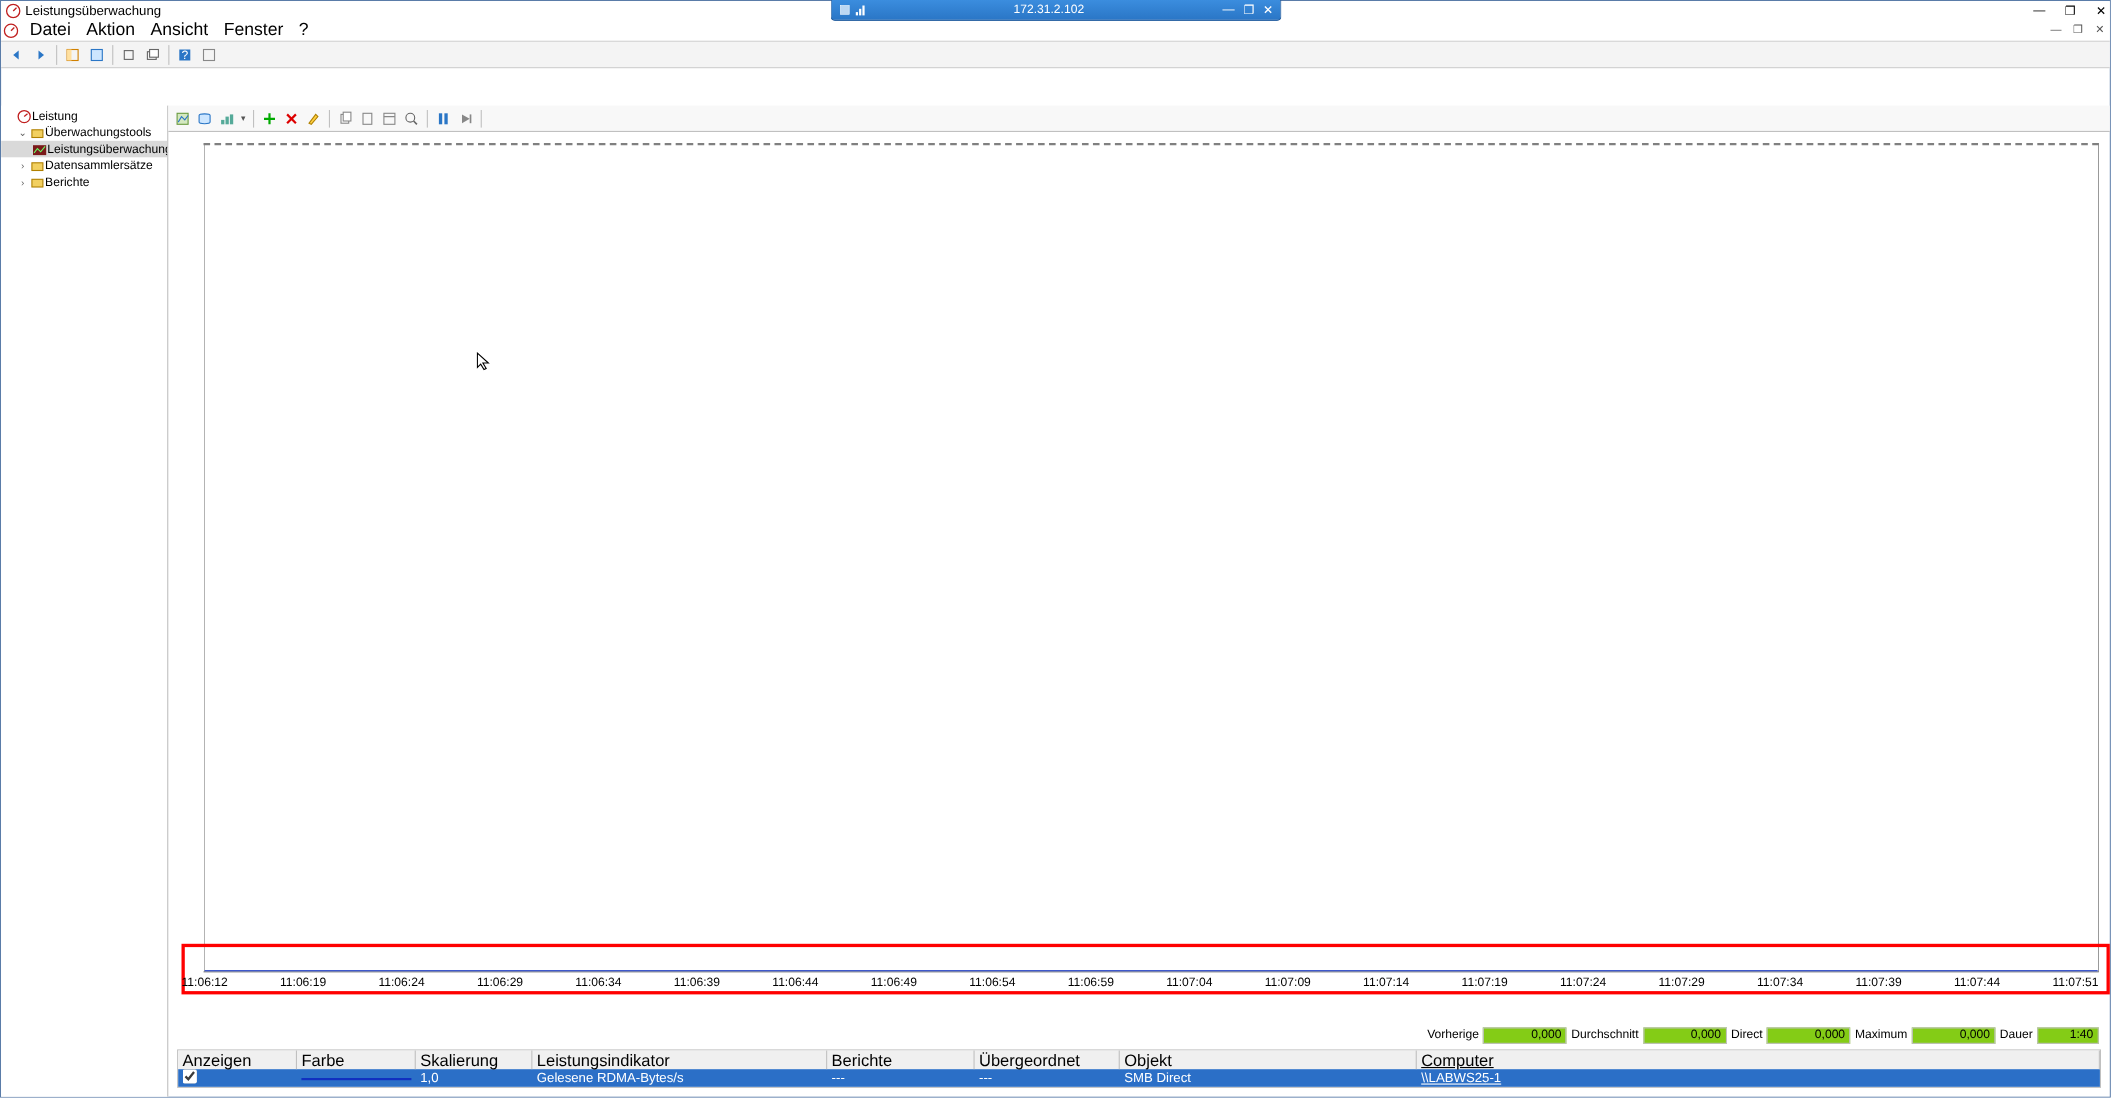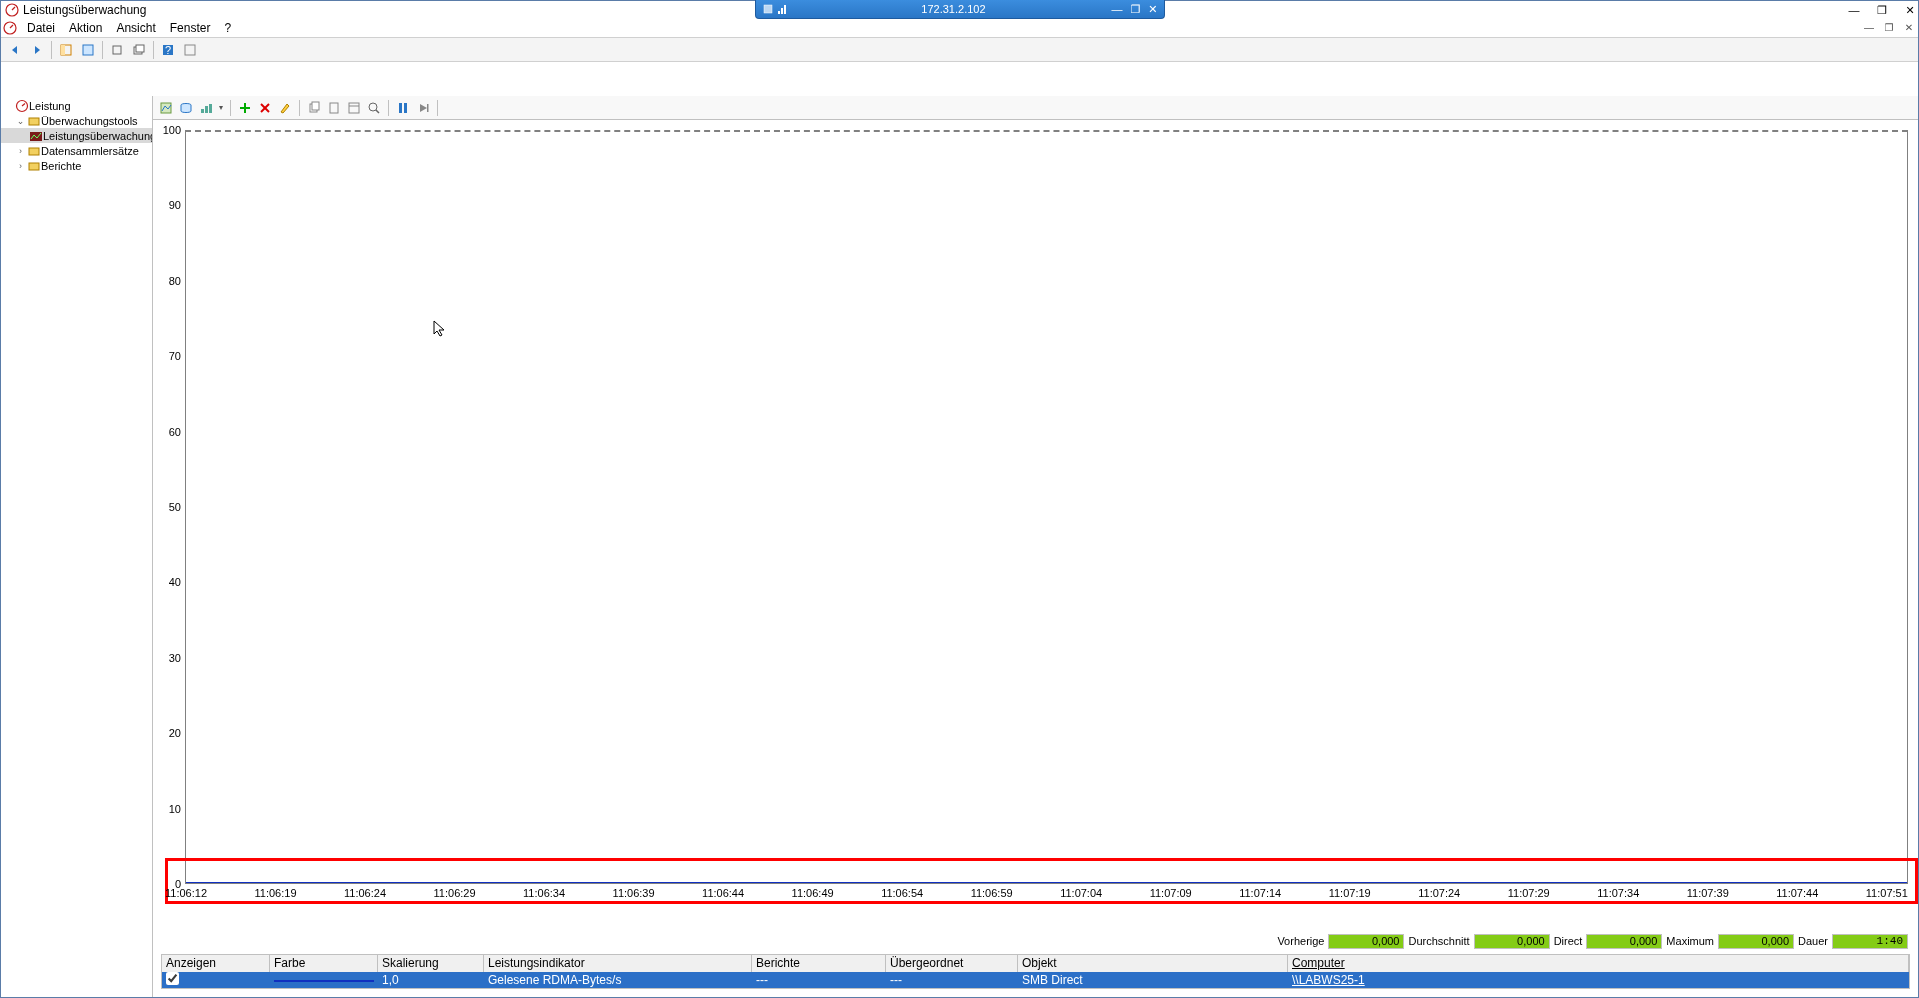--- a/index.html
+++ b/index.html
@@ -16,21 +16,21 @@
 
 .remote-bar { position: absolute; top: 0; left: 50%; transform: translateX(-50%); height: 19px; width: 410px; background: linear-gradient(#3b8dde,#2a76c6); border: 1px solid #1e5a9e; border-top: none; border-radius: 0 0 4px 4px; display: flex; align-items: center; color: #fff; font-size: 11px; z-index: 1000; }
 .remote-bar .rb-left { width: 40px; display: flex; gap: 3px; padding-left: 6px; align-items: center; }
 .remote-bar .rb-ip { flex: 1; text-align: center; }
 .remote-bar .rb-ctrl { display: flex; gap: 8px; padding-right: 6px; }
 .remote-bar .rb-ctrl span { cursor: default; }
 
 
 .menu-bar { height: 19px; background: #fff; display: flex; align-items: center; padding: 0 2px; gap: 2px; border-bottom: 1px solid #d0d0d0; position: relative; }
 .menu-bar .menu-icon { width: 14px; height: 14px; margin-right: 2px; }
-.menu-bar .menu-item { padding: 2px 6px; font-size: 12px; }
+.menu-bar .menu-item { padding: 2px 6px; font-size: 16px; }
 .menu-bar .mdi-controls { position: absolute; right: 2px; top: 1px; display: flex; gap: 6px; }
 .menu-bar .mdi-controls span { width: 14px; height: 14px; display:flex; align-items:center; justify-content:center; font-size:10px; color:#555; }
 
 
 .toolbar { height: 24px; background: #f4f4f4; border-bottom: 1px solid #d0d0d0; display: flex; align-items: center; padding: 0 4px; gap: 2px; }
 .toolbar .tb-btn { width: 20px; height: 20px; display: flex; align-items: center; justify-content: center; border: 1px solid transparent; }
 .toolbar .tb-sep { width: 1px; height: 18px; background: #c0c0c0; margin: 0 2px; }
 
 
 .body { flex: 1; display: flex; min-height: 0; margin-top: 34px; }
@@ -53,26 +53,26 @@
 .chart-yaxis { position: absolute; left: 6px; top: 10px; bottom: 48px; width: 24px; }
 .chart-yaxis div { position: absolute; right: 2px; font-size: 11px; color: #000; transform: translateY(-50%); }
 .chart-plot { position: absolute; left: 32px; right: 10px; top: 10px; bottom: 48px; border: 1px solid #808080; border-top: 2px dashed #808080; background: #fff; }
 .chart-plot .flatline { position: absolute; left: 0; right: 0; bottom: 0; height: 1px; background: #1030c0; }
 .chart-red-box { position: absolute; left: 12px; right: 0px; bottom: 28px; height: 46px; border: 3px solid #f00; pointer-events: none; }
 .chart-xaxis { position: absolute; left: 12px; right: 10px; bottom: 30px; height: 15px; display: flex; justify-content: space-between; font-size: 11px; }
 
 .stats-bar { height: 18px; display: flex; align-items: center; justify-content: flex-end; padding: 0 10px; gap: 4px; font-size: 11px; }
 .stats-bar .stat-label { }
 .stats-bar .stat-value { width: 76px; border: 1px solid #c0c0c0; text-align: right; padding: 0 4px; height: 15px; background: #84cc16; }
-.stats-bar .stat-value.wide { width: 76px; font-family: Liberation Mono, monospace; }
+.stats-bar .stat-value.wide { width: 56px; }
 
 
 .counter-table { border: 1px solid #c0c0c0; margin: 4px 8px 8px 8px; }
 .counter-table .ct-header { display: flex; background: #f0f0f0; height: 17px; }
-.counter-table .ct-header div { border-right: 1px solid #c0c0c0; padding: 1px 4px; font-size: 12px; }
+.counter-table .ct-header div { border-right: 1px solid #c0c0c0; padding: 1px 4px; font-size: 15px; }
 .counter-table .ct-row { display: flex; background: #2b6fc7; color: #fff; height: 16px; align-items: center; }
 .counter-table .ct-row div { padding: 0 4px; font-size: 12px; overflow: hidden; white-space: nowrap; }
 .col-show { width: 108px; }
 .col-color { width: 108px; }
 .col-scale { width: 106px; }
 .col-counter { width: 268px; }
 .col-instance { width: 134px; }
 .col-parent { width: 132px; }
 .col-object { width: 270px; }
 .col-computer { flex: 1; text-decoration: underline; }
@@ -320,33 +320,20 @@
         <span class="gt-btn">
             <svg width="14" height="14">
               <path d="M4 3 L11 7 L4 11 Z" fill="#888"></path>
               <rect x="11" y="3" width="1.5" height="8" fill="#888"></rect>
             </svg>
           </span>
         <span class="gt-sep"></span>
       </div>
 
       <div class="chart-container">
-        <div class="chart-yaxis">
-          <div style="top:0%">100</div>
-          <div style="top:10%">90</div>
-          <div style="top:20%">80</div>
-          <div style="top:30%">70</div>
-          <div style="top:40%">60</div>
-          <div style="top:50%">50</div>
-          <div style="top:60%">40</div>
-          <div style="top:70%">30</div>
-          <div style="top:80%">20</div>
-          <div style="top:90%">10</div>
-          <div style="top:100%">0</div>
-        </div>
         <div class="chart-plot">
           <div class="flatline"></div>
         </div>
         <div class="chart-red-box"></div>
         <div class="chart-xaxis">
           <span>11:06:12</span>
           <span>11:06:19</span>
           <span>11:06:24</span>
           <span>11:06:29</span>
           <span>11:06:34</span>

